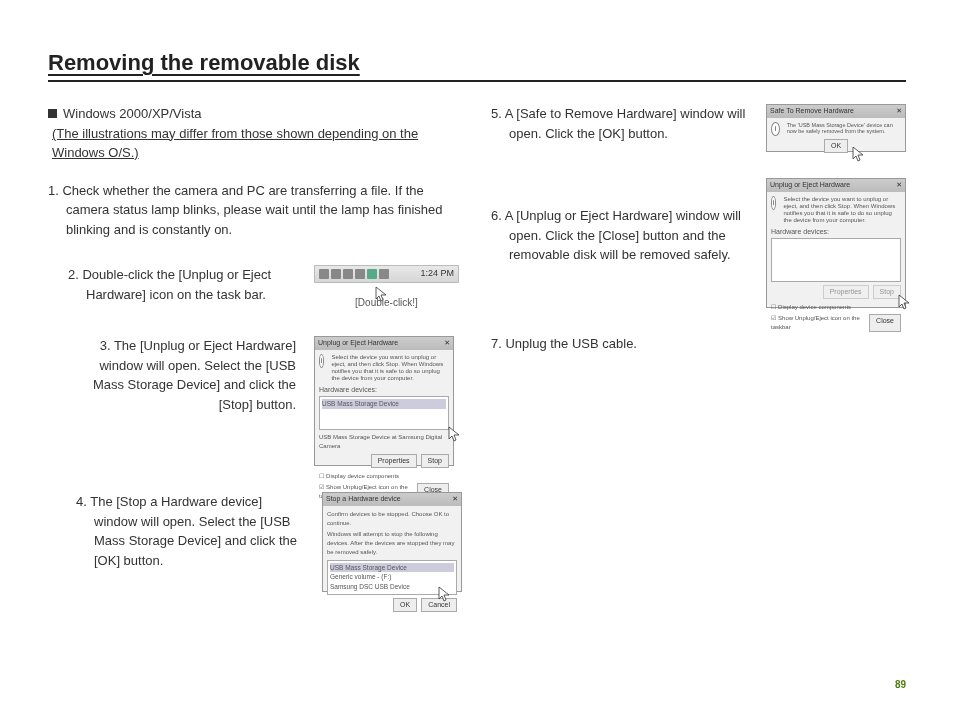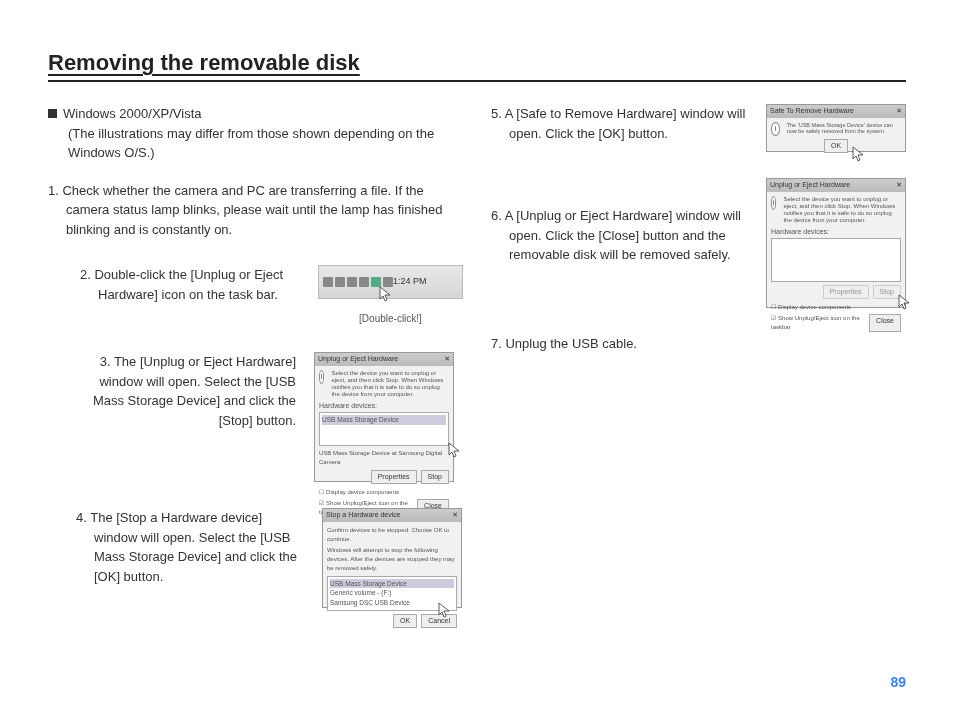--- a/index.html
+++ b/index.html
@@ -46,21 +46,22 @@
     width: 9px;
     height: 9px;
     background: #333;
     margin-right: 6px;
     vertical-align: baseline;
   }
   .intro-text {
     display: inline;
   }
   .intro-sub {
-    margin-left: 20px;
+    margin-left: 4px;
+    text-decoration: underline;
   }
   .step {
     display: flex;
     align-items: flex-start;
     margin-bottom: 26px;
     gap: 18px;
   }
   .step-text {
     flex: 1;
   }
@@ -72,24 +73,25 @@
     flex: 0 0 auto;
     background: #e9e9e9;
     border: 1px solid #bbb;
     box-sizing: border-box;
     position: relative;
     font-size: 8px;
     color: #555;
   }
   .taskbar-shot {
     width: 145px;
-    height: 34px;
+    height: 18px;
     background: linear-gradient(#e8e8e8,#d6d6d6);
     display: flex;
     align-items: center;
+    justify-content: space-between;
     padding: 2px 4px;
     box-sizing: border-box;
   }
   .taskbar-icons {
     display: flex;
     gap: 2px;
     align-items: center;
   }
   .ticon {
     width: 10px;
@@ -155,22 +157,22 @@
   .dlg-row {
     display: flex;
     justify-content: flex-end;
     gap: 4px;
     margin-top: 3px;
   }
   .page-num {
     position: absolute;
     bottom: 30px;
     right: 48px;
-    color: #3b82f6;
-    font-size: 14px;
+    color: #4d7c0f;
+    font-size: 10px;
     font-weight: bold;
   }
   .wide-shot { width: 140px; }
   .info-icon {
     display:inline-block;
     width:12px;height:12px;
     border-radius:50%;
     background:#fff;
     border:1px solid #888;
     color:#555;
@@ -193,21 +195,21 @@
       <div class="intro">
         <span class="bullet"></span><span class="intro-text">Windows 2000/XP/Vista</span>
         <div class="intro-sub">(The illustrations may differ from those shown depending on the Windows O/S.)</div>
       </div>
 
       <div class="step">
         <div class="step-text step-text-indent" style="">1. Check whether the camera and PC are transferring a file. If the camera status lamp blinks, please wait until the lamp has finished blinking and is constantly on.</div>
       </div>
 
       <div class="step">
-        <div class="step-text step-text-indent" style="margin-left:32px; max-width:210px;">2. Double-click the [Unplug or Eject Hardware] icon on the task bar.</div>
+        <div class="step-text step-text-indent" style="margin-left:20px; max-width:210px;">2. Double-click the [Unplug or Eject Hardware] icon on the task bar.</div>
         <div class="taskbar-wrap">
           <div class="shot taskbar-shot">
             <div class="taskbar-icons">
               <span class="ticon"></span>
               <span class="ticon"></span>
               <span class="ticon"></span>
               <span class="ticon"></span>
               <span class="ticon" style="background:#5a8;"></span>
               <span class="ticon"></span>
             </div>

